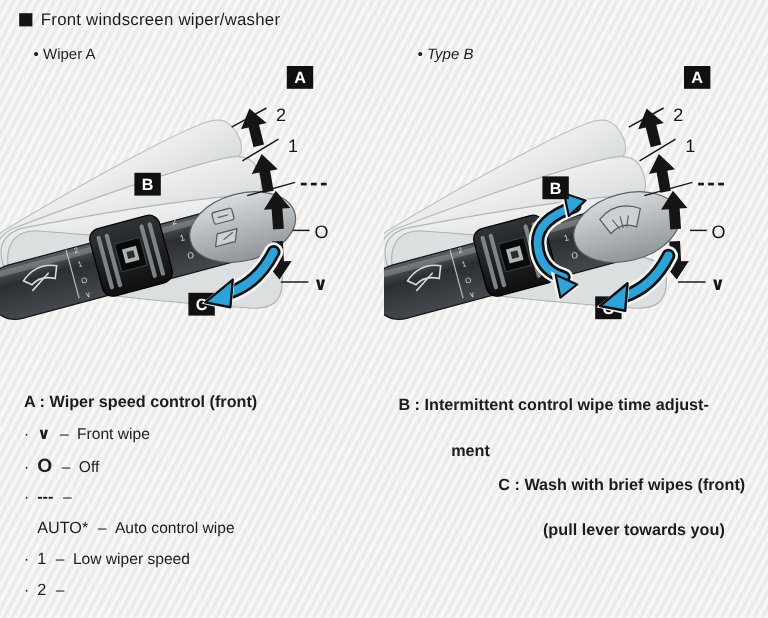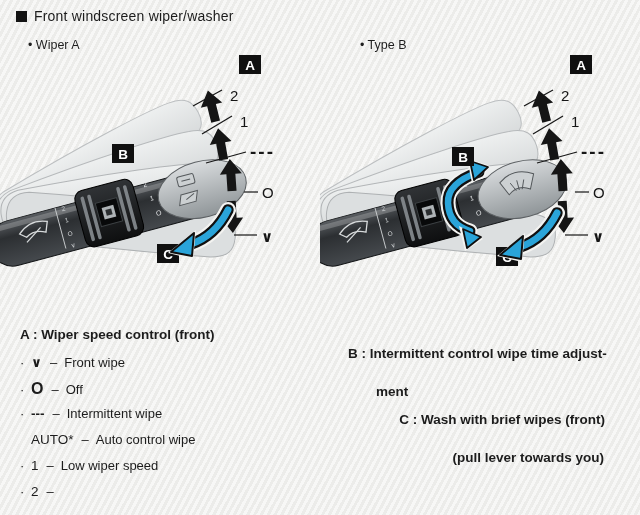--- a/index.html
+++ b/index.html
@@ -6,36 +6,36 @@
   .page{
     position:relative;width:640px;height:515px;overflow:hidden;
     background-color:#f1f1ef;
     background-image:repeating-linear-gradient(118deg, rgba(255,255,255,.45) 0 3px, rgba(190,190,186,.10) 3px 6px);
     font-family:"Liberation Sans","DejaVu Sans",sans-serif;color:#1c1c1c;
   }
   .title-row{position:absolute;left:16px;top:8px;display:flex;align-items:center;gap:7px;}
   .title-square{width:11px;height:11px;background:#141414;}
   .title-text{font-size:14px;font-weight:normal;letter-spacing:.2px;}
   .type-label{position:absolute;top:38px;font-size:12.5px;color:#1e1e1e;}
-  .type-a{left:28px;} .type-b{left:360px;}
+  .type-a{left:28px;} .type-b{left:348px;font-style:italic;}
   .diagram{position:absolute;top:50px;width:320px;height:250px;}
   .diagram-a{left:0;} .diagram-b{left:320px;}
   .dlabel{font-family:"Liberation Sans","DejaVu Sans",sans-serif;fill:#161616;}
   .boxletter{font-family:"Liberation Sans","DejaVu Sans",sans-serif;fill:#ffffff;font-weight:bold;}
   .legend{position:absolute;width:305px;}
   .legend-a{left:20px;top:327px;}
   .legend-b{left:332px;top:327px;}
   .legend-c{left:316px;top:393px;text-align:right;}
   .legend-heading{font-size:13.5px;font-weight:bold;margin:0 0 12px 0;}
   .legend-item{display:flex;align-items:baseline;height:26px;font-size:13px;}
   .li-bullet{width:11px;display:inline-block;}
   .li-symbol{margin-right:8px;font-weight:bold;font-size:13.5px;}
   .legend-item:nth-of-type(2) .li-symbol{font-size:16px;}
   .li-sep{margin-right:7px;}
-  .legend-line1{font-size:13.5px;font-weight:bold;line-height:21px;margin:16px;}
+  .legend-line1{font-size:13.5px;font-weight:bold;line-height:21px;margin:0;}
   .legend-line2{font-size:13.5px;font-weight:bold;line-height:21px;margin:17px;padding-left:27px;}
 </style>
 </head>
 <body>
 
 <div class="page">
 
   <svg width="0" height="0" style="position:absolute" aria-hidden="true">
     <defs>
       <linearGradient id="gGhost" x1="0" y1="0" x2="0" y2="1">
@@ -262,21 +262,20 @@
     <div class="legend-item">
       <span class="li-bullet">·</span>
         <span class="li-symbol">O</span>
         <span class="li-sep">–</span>
         <span>Off</span>
     </div>
     <div class="legend-item">
       <span class="li-bullet">·</span>
         <span class="li-symbol">---</span>
         <span class="li-sep">–</span>
-        <span>Intermittent wipe</span>
     </div>
     <div class="legend-item">
       <span class="li-bullet"></span>
         <span class="li-symbol" style="font-weight:normal">AUTO*</span>
         <span class="li-sep">–</span>
         <span>Auto control wipe</span>
     </div>
     <div class="legend-item">
       <span class="li-bullet">·</span>
         <span class="li-symbol" style="font-weight:normal">1</span>

